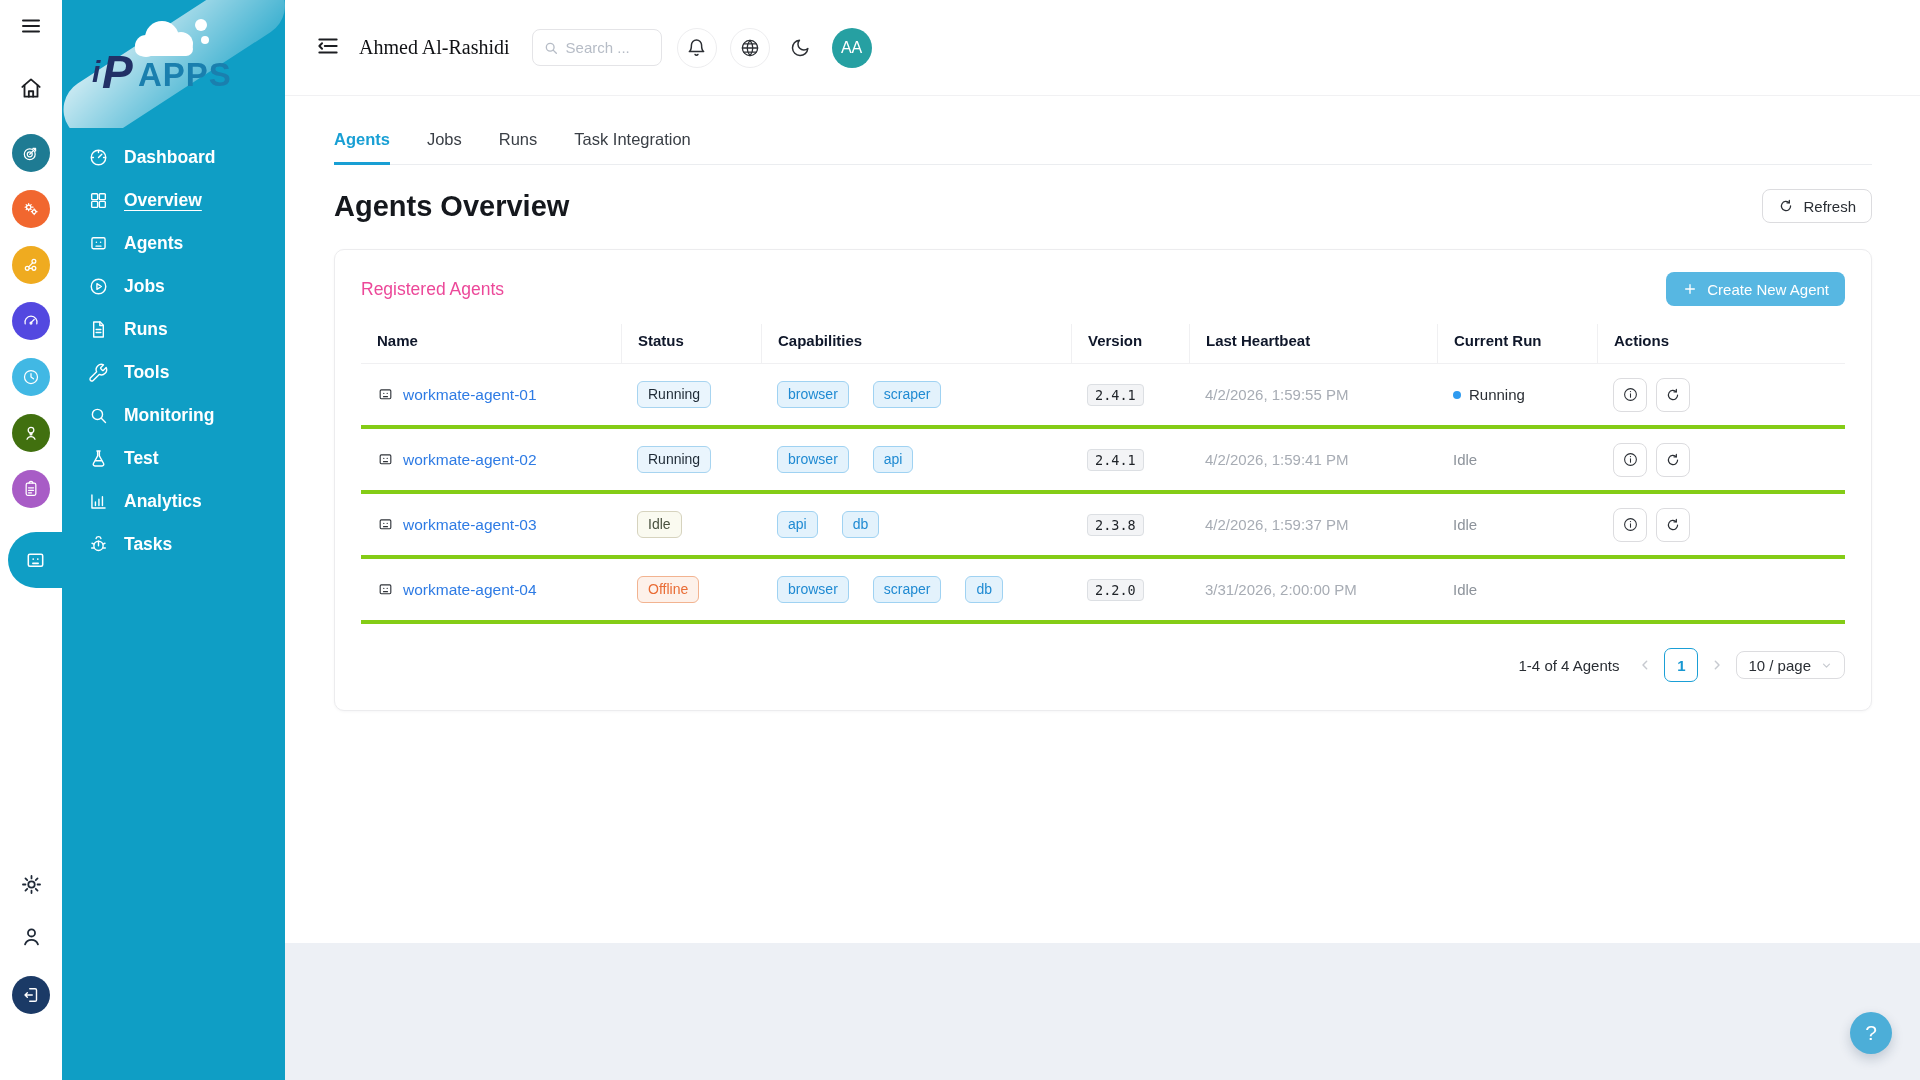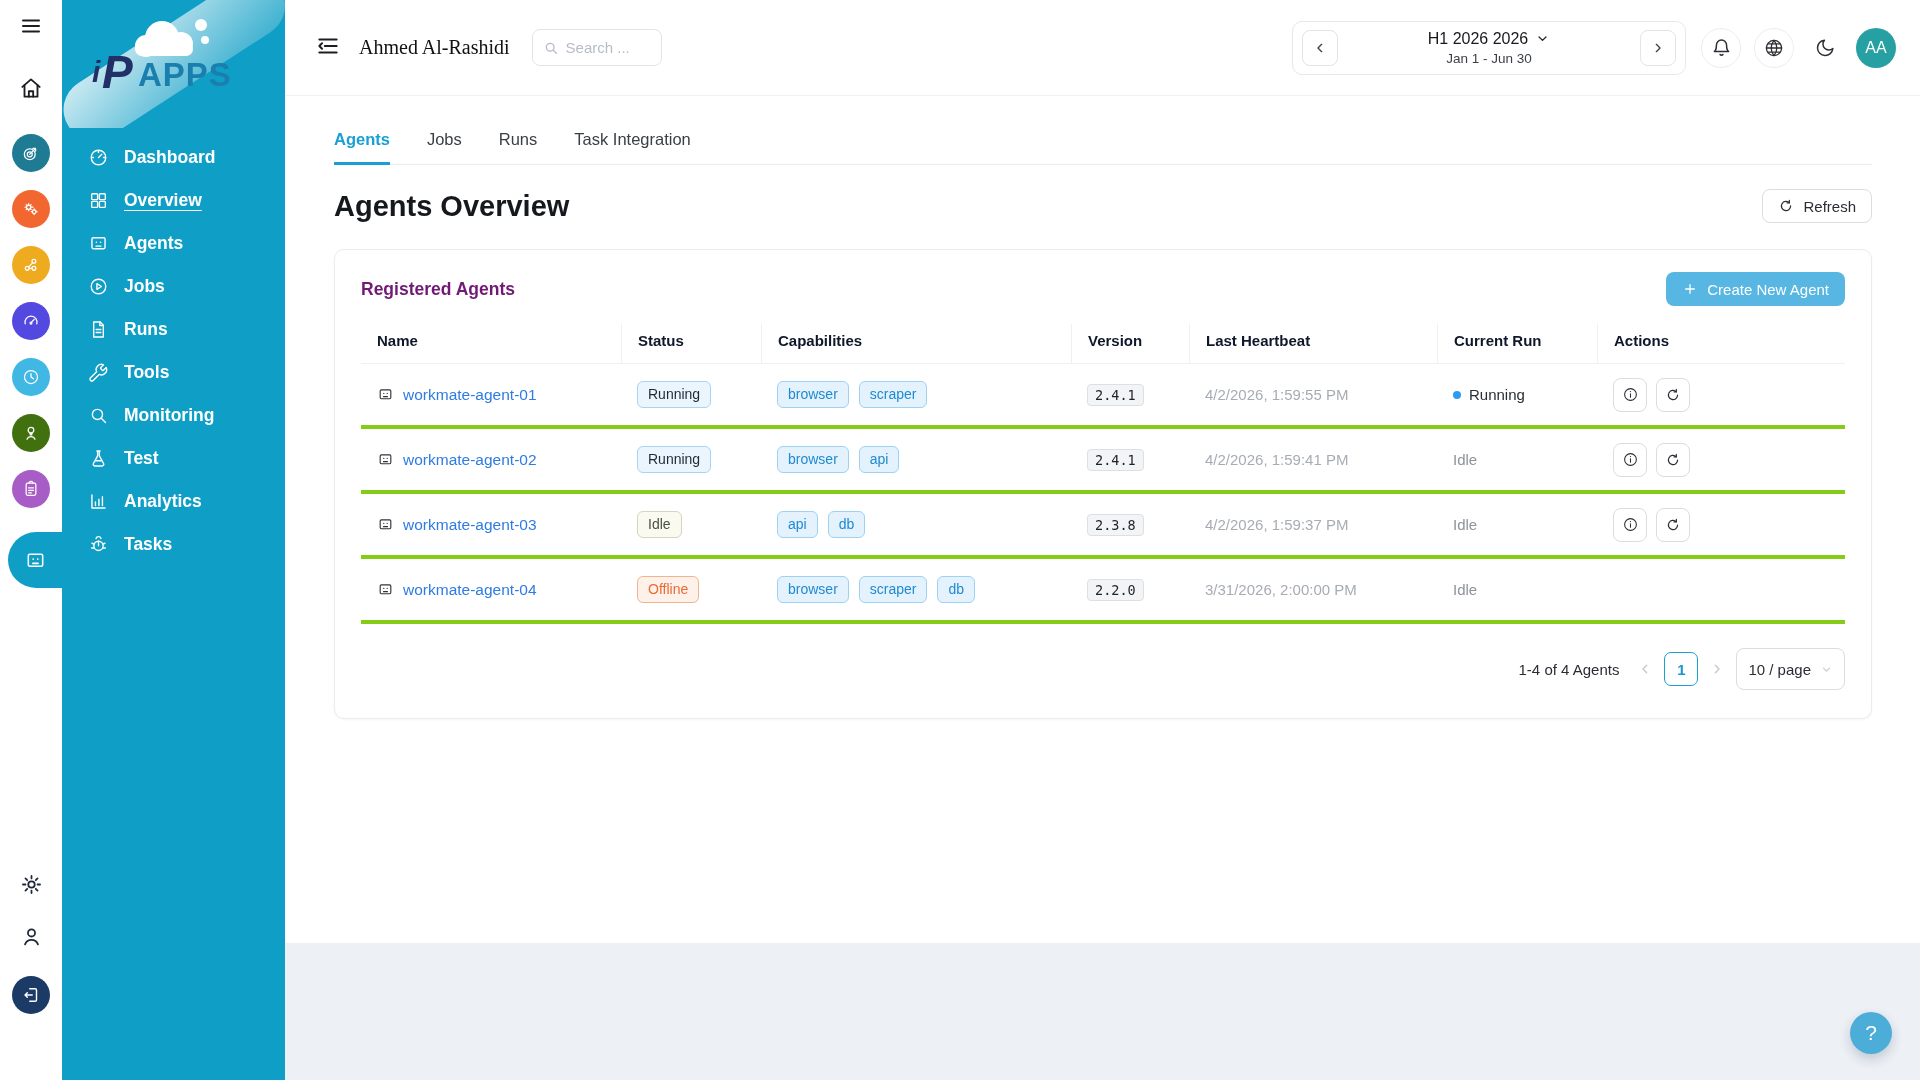--- a/index.html
+++ b/index.html
@@ -54,52 +54,52 @@
   .tabs { display:flex; gap:37px; border-bottom:1px solid #ebedf0; margin-top:14px; }
   .tab { font-size:16.5px; color:#3a3f46; padding-bottom:13px; border-bottom:3px solid transparent; margin-bottom:-1px; cursor:pointer; }
   .tab.active { color:#189fd4; font-weight:600; border-bottom-color:#189fd4; }
 
   .title-row { display:flex; align-items:center; justify-content:space-between; margin-top:24px; }
   .page-title { font-size:29px; font-weight:700; color:#15181d; }
   .refresh-btn { height:34px; padding:0 15px; border:1px solid #dcdcdf; border-radius:8px; background:#fff; font-size:15px; color:#2a2e34; display:flex; align-items:center; gap:9px; }
 
   .card { margin-top:26px; border:1px solid #ececee; border-radius:10px; background:#fff; box-shadow:0 1px 3px rgba(20,30,40,.04); }
   .card-head { display:flex; align-items:center; justify-content:space-between; padding:22px 26px 18px; }
-  .card-title { font-size:17.5px; font-weight:700; color:#701a75; }
+  .card-title { font-size:17.5px; font-weight:400; color:#ec4899; }
   .create-btn { height:34px; padding:0 16px; background:#57b7e2; border-radius:8px; color:#fff; font-size:15px; display:flex; align-items:center; gap:9px; }
 
   .table { padding:0 26px; }
   .trow { display:grid; grid-template-columns:260px 140px 310px 118px 248px 160px 1fr; align-items:center; }
   .thead { border-bottom:1px solid #f0f0f2; }
   .thead .hcell { font-size:15px; font-weight:700; color:#0f172a; padding:8px 16px 14px; }
   .thead .hcell + .hcell { border-left:1px solid #f0f0f2; }
   .tbody-row { height:65px; border-bottom:4px solid #84cc16; }
   .cell { padding:0 16px; display:flex; align-items:center; }
   .name-cell { gap:9px; color:#30343a; }
   .agent-link { color:#2e7be4; font-size:15.5px; text-decoration:none; cursor:pointer; }
   .chip { display:inline-flex; align-items:center; border-radius:6px; padding:3px 10px; font-size:14px; line-height:1.35; }
   .chip-running { background:#eaf5fd; border:1px solid #a7d4f0; color:#1e2a36; }
   .chip-idle { background:#fafaf0; border:1px solid #d6d3be; color:#4a5240; }
   .chip-offline { background:#fdf1ea; border:1px solid #f2b390; color:#e96c35; }
-  .caps-cell { gap:10px; }
+  .caps-cell { gap:24px; }
   .cap-chip { background:#e3f2fc; border:1px solid #9fd2f2; color:#1f8ad2; }
   .ver-chip { font-family:"DejaVu Sans Mono","Liberation Mono",monospace; font-size:13.5px; color:#1f2328; background:#f3f4f6; border:1px solid #dcdfe3; border-radius:4px; padding:2px 7px; }
   .hb-text { color:#a7acb4; font-size:15px; }
   .run-cell { gap:8px; font-size:15px; color:#8d939b; }
   .run-cell.active { color:#2a2e34; }
   .run-dot { width:8px; height:8px; border-radius:50%; background:#2f9bf0; }
   .act-cell { gap:9px; }
   .act-btn { width:34px; height:34px; border:1px solid #dcdcdf; border-radius:8px; background:#fff; color:#2a2e34; display:flex; align-items:center; justify-content:center; }
   .register-btn { height:34px; padding:0 14px; background:#57b7e2; border-radius:8px; color:#fff; font-size:15px; }
 
   .pagination { display:flex; align-items:center; justify-content:flex-end; gap:11px; padding:24px 26px 28px; }
   .pg-summary { font-size:15px; color:#2a2e34; margin-right:7px; }
   .pg-chev { color:#c7cad0; display:flex; }
   .pg-page { width:34px; height:34px; border:1px solid #1a9fd6; border-radius:7px; color:#1798d2; font-size:15px; font-weight:600; background:#fff; display:flex; align-items:center; justify-content:center; }
-  .pg-size { height:42px; padding:0 11px; border:1px solid #dcdcdf; border-radius:8px; font-size:15px; color:#2a2e34; background:#fff; display:flex; align-items:center; gap:9px; }
+  .pg-size { height:28px; padding:0 11px; border:1px solid #dcdcdf; border-radius:8px; font-size:15px; color:#2a2e34; background:#fff; display:flex; align-items:center; gap:9px; }
   .pg-size svg { color:#c7cad0; }
 
   .footer-strip { height:137px; background:#edf0f5; }
 
   .help-fab { position:absolute; right:28px; bottom:26px; width:42px; height:42px; border-radius:50%; background:#4caed8; color:#fff; font-size:21px; box-shadow:0 5px 12px rgba(30,60,90,.22); display:flex; align-items:center; justify-content:center; }
 </style>
 </head>
 <body>
 
 <div class="app">
@@ -325,43 +325,20 @@
       <div class="searchbox">
         <span id="search-icon" style="display:flex;">
             <svg viewBox="0 0 24 24" width="16" height="16" fill="none" stroke="currentColor" stroke-width="2" stroke-linecap="round" stroke-linejoin="round">
               <circle cx="10.8" cy="10.8" r="5.8"></circle>
               <path d="M15.2 15.2L20 20"></path>
             </svg>
           </span>
         <input type="text" placeholder="Search ..." style="">
       </div>
 
-      <div class="period">
-        <button class="period-btn" id="chev-left">
-            <svg viewBox="0 0 24 24" width="16" height="16" fill="none" stroke="currentColor" stroke-width="2" stroke-linecap="round" stroke-linejoin="round">
-              <path d="M14.5 6.5L9 12l5.5 5.5"></path>
-            </svg>
-          </button>
-        <div class="period-center">
-          <div class="period-title">
-            <span>H1 2026 2026</span>
-            <span id="period-chev" style="display:flex;">
-                <svg viewBox="0 0 24 24" width="15" height="15" fill="none" stroke="currentColor" stroke-width="2.2" stroke-linecap="round" stroke-linejoin="round">
-                  <path d="M6.5 9.5L12 15l5.5-5.5"></path>
-                </svg>
-              </span>
-          </div>
-          <div class="period-range">Jan 1 - Jun 30</div>
-        </div>
-        <button class="period-btn" id="chev-right">
-            <svg viewBox="0 0 24 24" width="16" height="16" fill="none" stroke="currentColor" stroke-width="2" stroke-linecap="round" stroke-linejoin="round">
-              <path d="M9.5 6.5L15 12l-5.5 5.5"></path>
-            </svg>
-          </button>
-      </div>
 
       <div class="topbar-icons">
         <button class="icon-circle" id="bell-icon">
             <svg viewBox="0 0 24 24" width="21" height="21" fill="none" stroke="currentColor" stroke-width="1.7" stroke-linecap="round" stroke-linejoin="round">
               <path d="M17.8 9.2a5.8 5.8 0 0 0-11.6 0c0 6-2.4 7.4-2.4 7.4h16.4s-2.4-1.4-2.4-7.4"></path>
               <path d="M13.6 20a1.9 1.9 0 0 1-3.2 0"></path>
             </svg>
           </button>
         <button class="icon-circle" id="globe-icon">
             <svg viewBox="0 0 24 24" width="22" height="22" fill="none" stroke="currentColor" stroke-width="1.4" stroke-linecap="round" stroke-linejoin="round">

